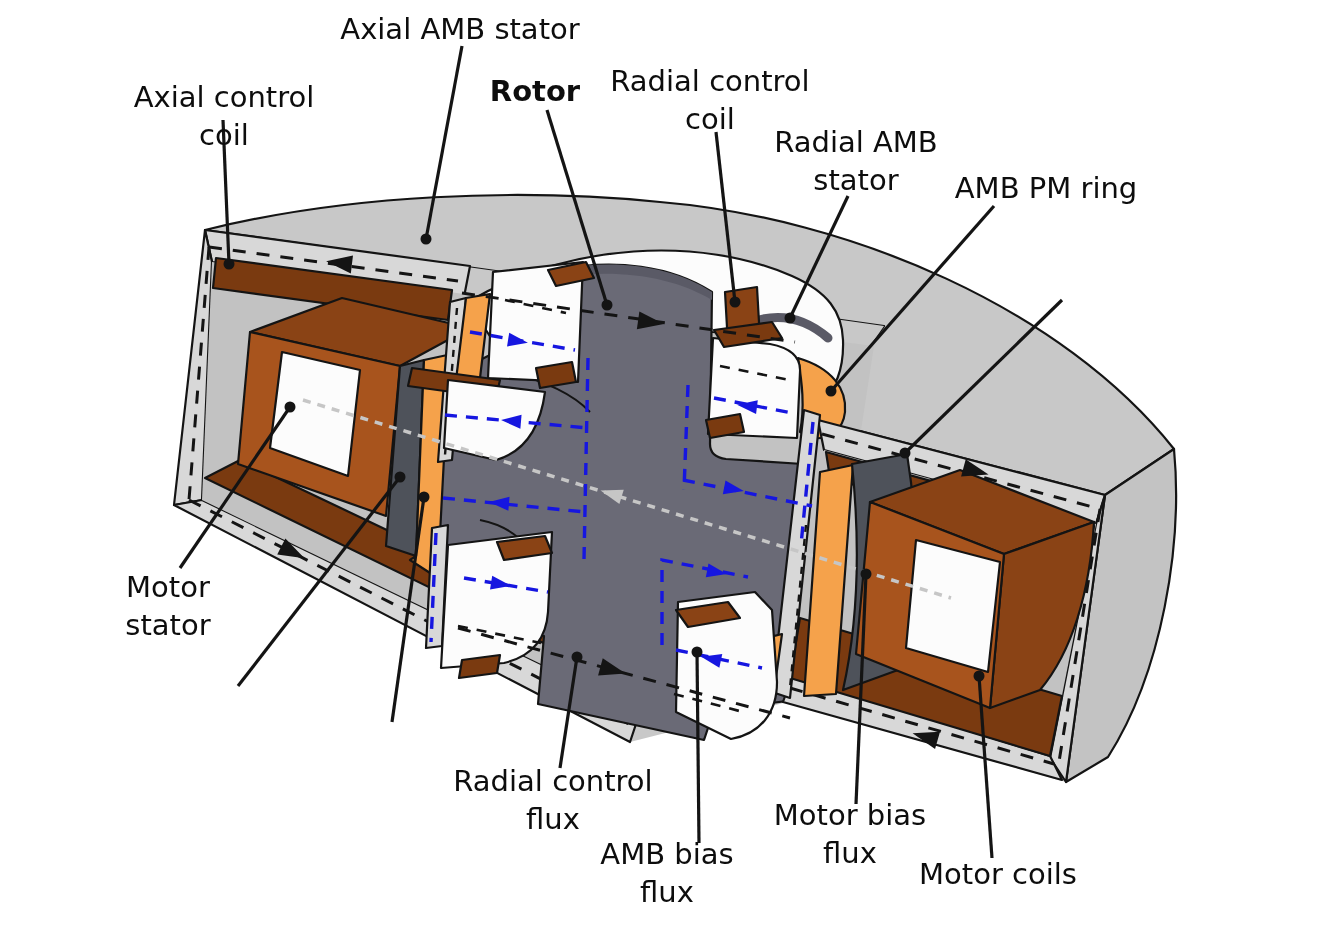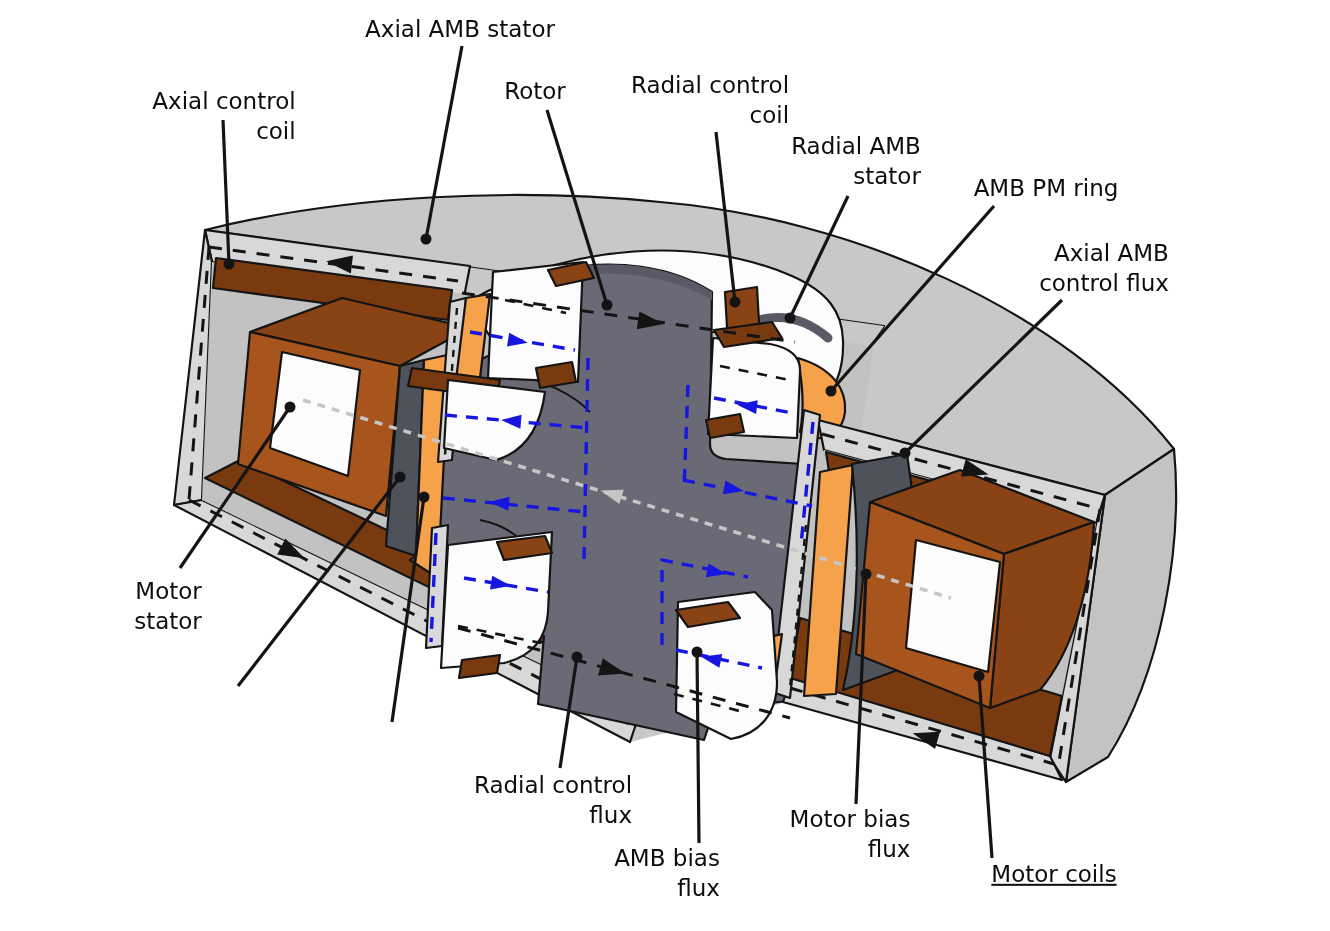--- a/index.html
+++ b/index.html
@@ -1,21 +1,21 @@
 <!DOCTYPE html>
 <html style="--bg: #ffffff; --disc_top: #c8c8c8; --disc_side: #c3c3c3; --frame: #d8d8d8; --interior: #c2c2c2; --brown_dark: #7a3a10; --brown_mid: #a8541d; --brown_top: #8a4315; --orange: #f5a24b; --slate: #4e525a; --rotor: #6a6a76; --rotor_dark: #5a5a66; --white_part: #fcfcfc; --flux_blue: #1616e0; --flux_black: #141414; --axis_gray: #c6c6c6; --line: #141414; --label: #0d0d0d;"><head>
 <meta charset="utf-8">
 <style>
   html,body{margin:0;padding:0;background:#fff;}
   .stage{position:relative;width:1330px;height:931px;background:var(--bg,#fff);
          font-family:"DejaVu Sans","Liberation Sans",sans-serif;overflow:hidden;}
   .stage svg{position:absolute;left:0;top:0;}
   #labels-layer{position:absolute;left:0;top:0;width:100%;height:100%;pointer-events:none;}
-  .diagram-label{position:absolute;transform:translate(-50%,-50%);text-align:right;
-      font-size:23px;line-height:1.32;color:var(--label,#0d0d0d);white-space:pre-line;}
+  .diagram-label{position:absolute;transform:translate(-50%,-50%);text-align:center;
+      font-size:29px;line-height:1.32;color:var(--label,#0d0d0d);white-space:pre-line;}
   
   .f-disc{fill:var(--disc_top)} .f-side{fill:var(--disc_side)} .f-frame{fill:var(--frame)}
   .f-int{fill:var(--interior)} .f-bdark{fill:var(--brown_dark)} .f-bmid{fill:var(--brown_mid)}
   .f-btop{fill:var(--brown_top)} .f-orange{fill:var(--orange)} .f-slate{fill:var(--slate)}
   .f-rotor{fill:var(--rotor)} .f-rdark{fill:var(--rotor_dark)} .f-white{fill:var(--white_part)}
   .ln{stroke:var(--line);stroke-width:2.2;stroke-linejoin:round;}
   .noln{stroke:none;}
   .dash-frame{stroke:var(--flux_black);stroke-width:3;fill:none;stroke-dasharray:13,11;}
   .dash-mini{stroke:var(--flux_black);stroke-width:2.6;fill:none;stroke-dasharray:10,9;}
   .dash-strut{stroke:var(--flux_black);stroke-width:2.4;fill:none;stroke-dasharray:7,7;}
@@ -184,31 +184,29 @@
         <circle cx="866" cy="574" r="5.5" fill="#141414"></circle>
         <line x1="992" y1="858" x2="979" y2="676" stroke="#141414" stroke-width="3.2"></line>
         <circle cx="979" cy="676" r="5.5" fill="#141414"></circle>
       </g>
 </svg>
 
 <div id="labels-layer">
       <div class="diagram-label" style="left: 460px; top: 29px;">Axial AMB stator</div>
       <div class="diagram-label" style="left: 224px; top: 84px; margin-top: 32px;">Axial control
 coil</div>
-      <div class="diagram-label" style="left: 535px; top: 91px;">Rotor</div>
+      <div class="diagram-label" style="left: 535px; top: 91px; font-weight: bold;">Rotor</div>
       <div class="diagram-label" style="left: 710px; top: 100px;">Radial control
 coil</div>
       <div class="diagram-label" style="left: 856px; top: 161px;">Radial AMB
 stator</div>
       <div class="diagram-label" style="left: 1046px; top: 188px;">AMB PM ring</div>
-      <div class="diagram-label" style="left: 1104px; top: 268px;">Axial AMB
-control flux</div>
       <div class="diagram-label" style="left: 168px; top: 606px;">Motor
 stator</div>
       <div class="diagram-label" style="left: 553px; top: 800px;">Radial control
 flux</div>
       <div class="diagram-label" style="left: 667px; top: 873px;">AMB bias
 flux</div>
       <div class="diagram-label" style="left: 850px; top: 834px;">Motor bias
 flux</div>
-      <div class="diagram-label" style="left: 1054px; top: 874px; text-decoration: underline;">Motor coils</div>
+      <div class="diagram-label" style="left: 998px; top: 874px;">Motor coils</div>
     </div>
 </div>
 
 </body></html>

